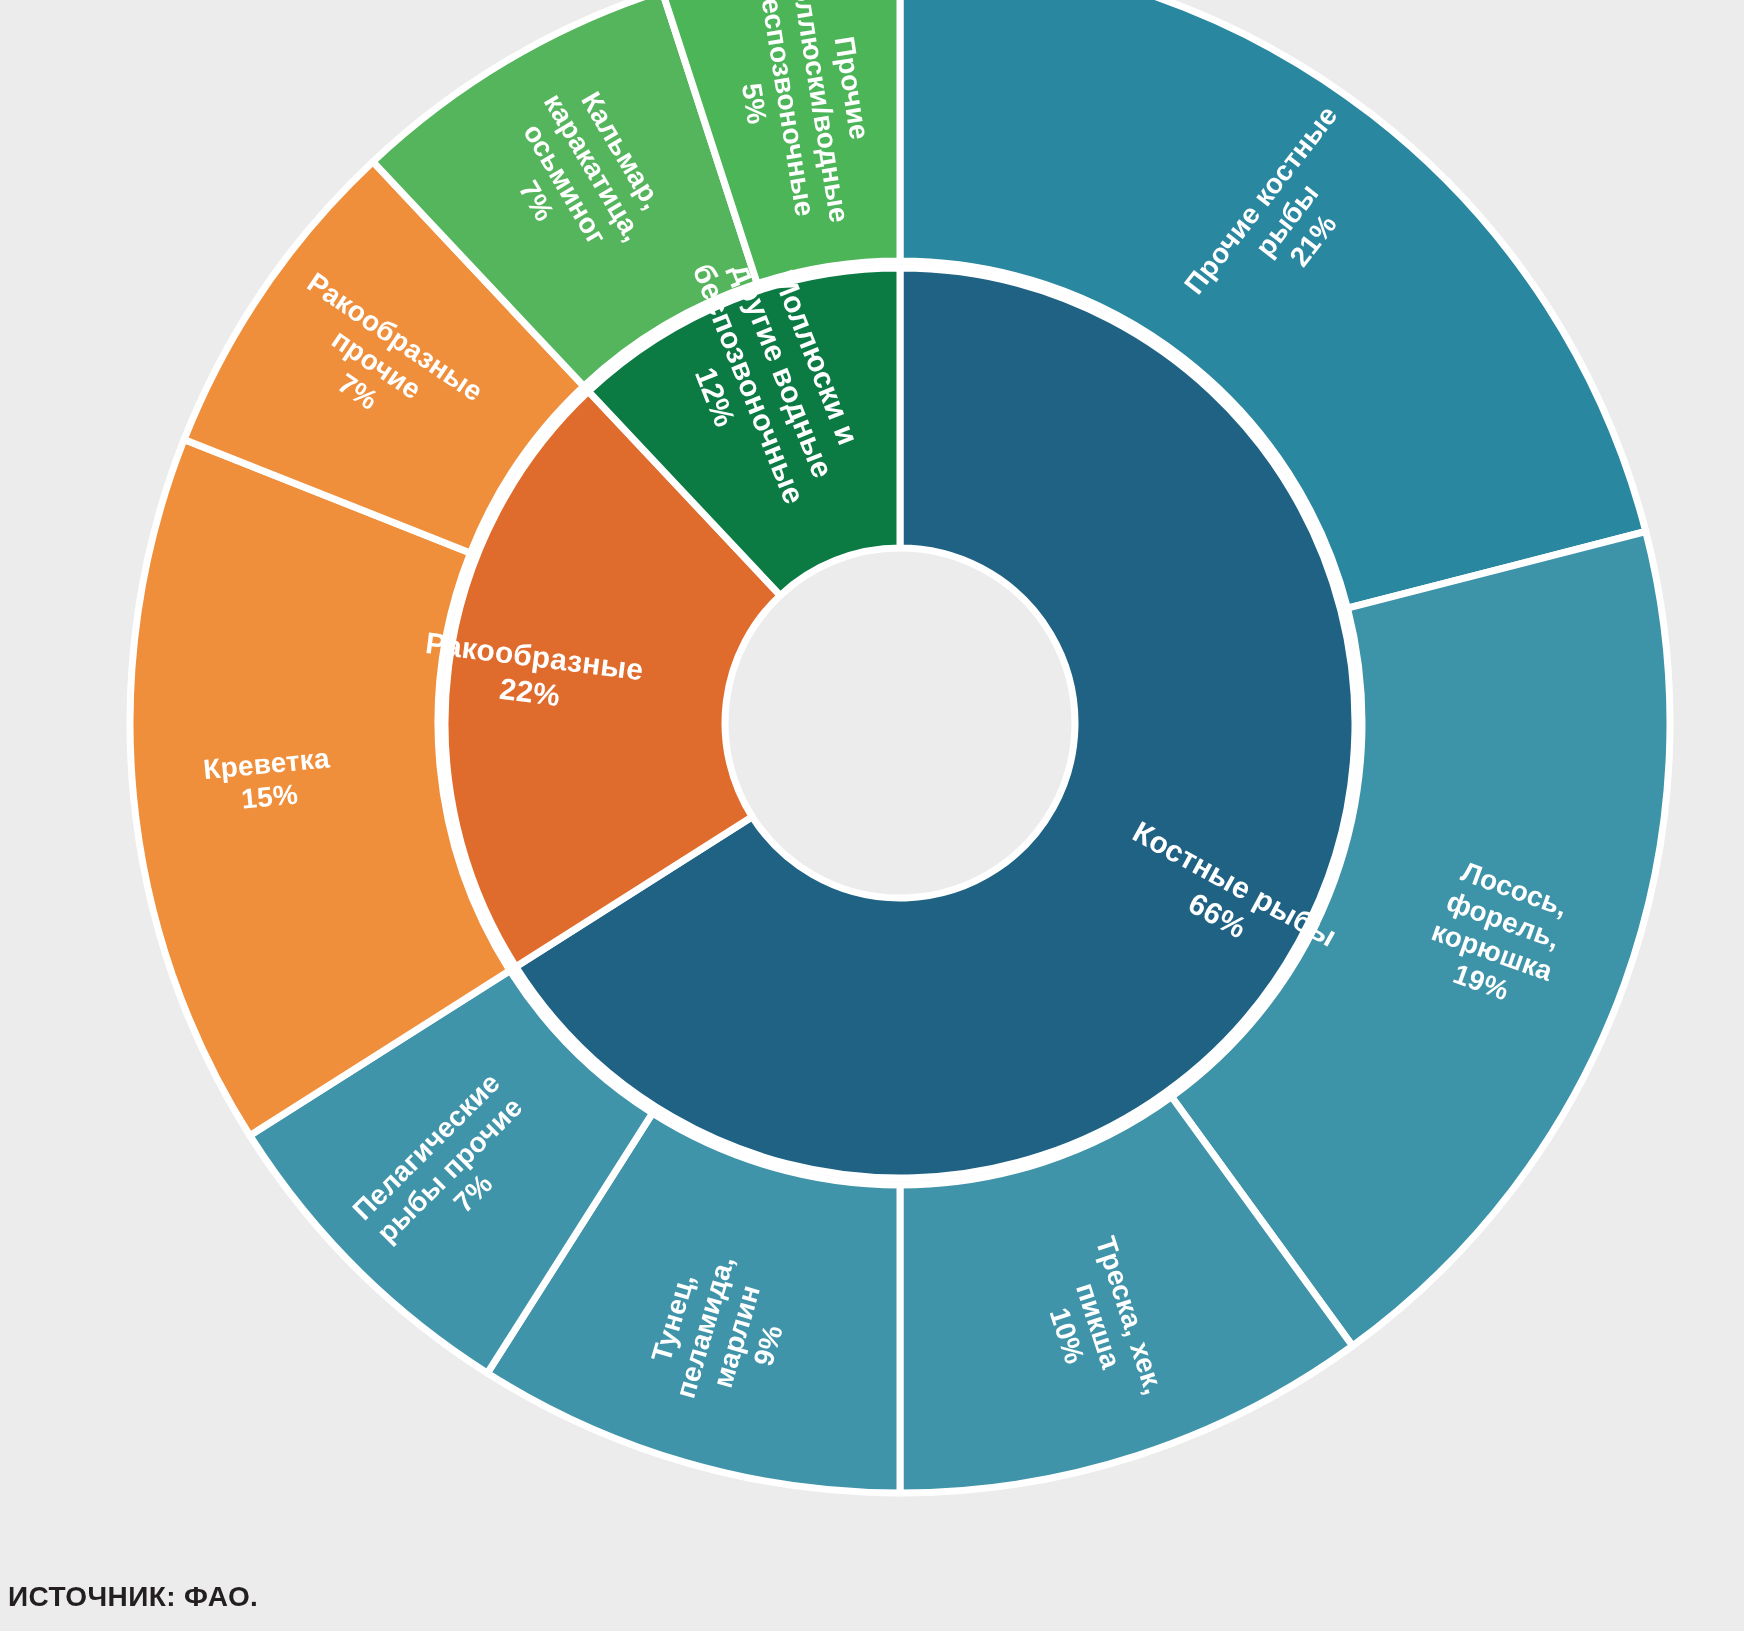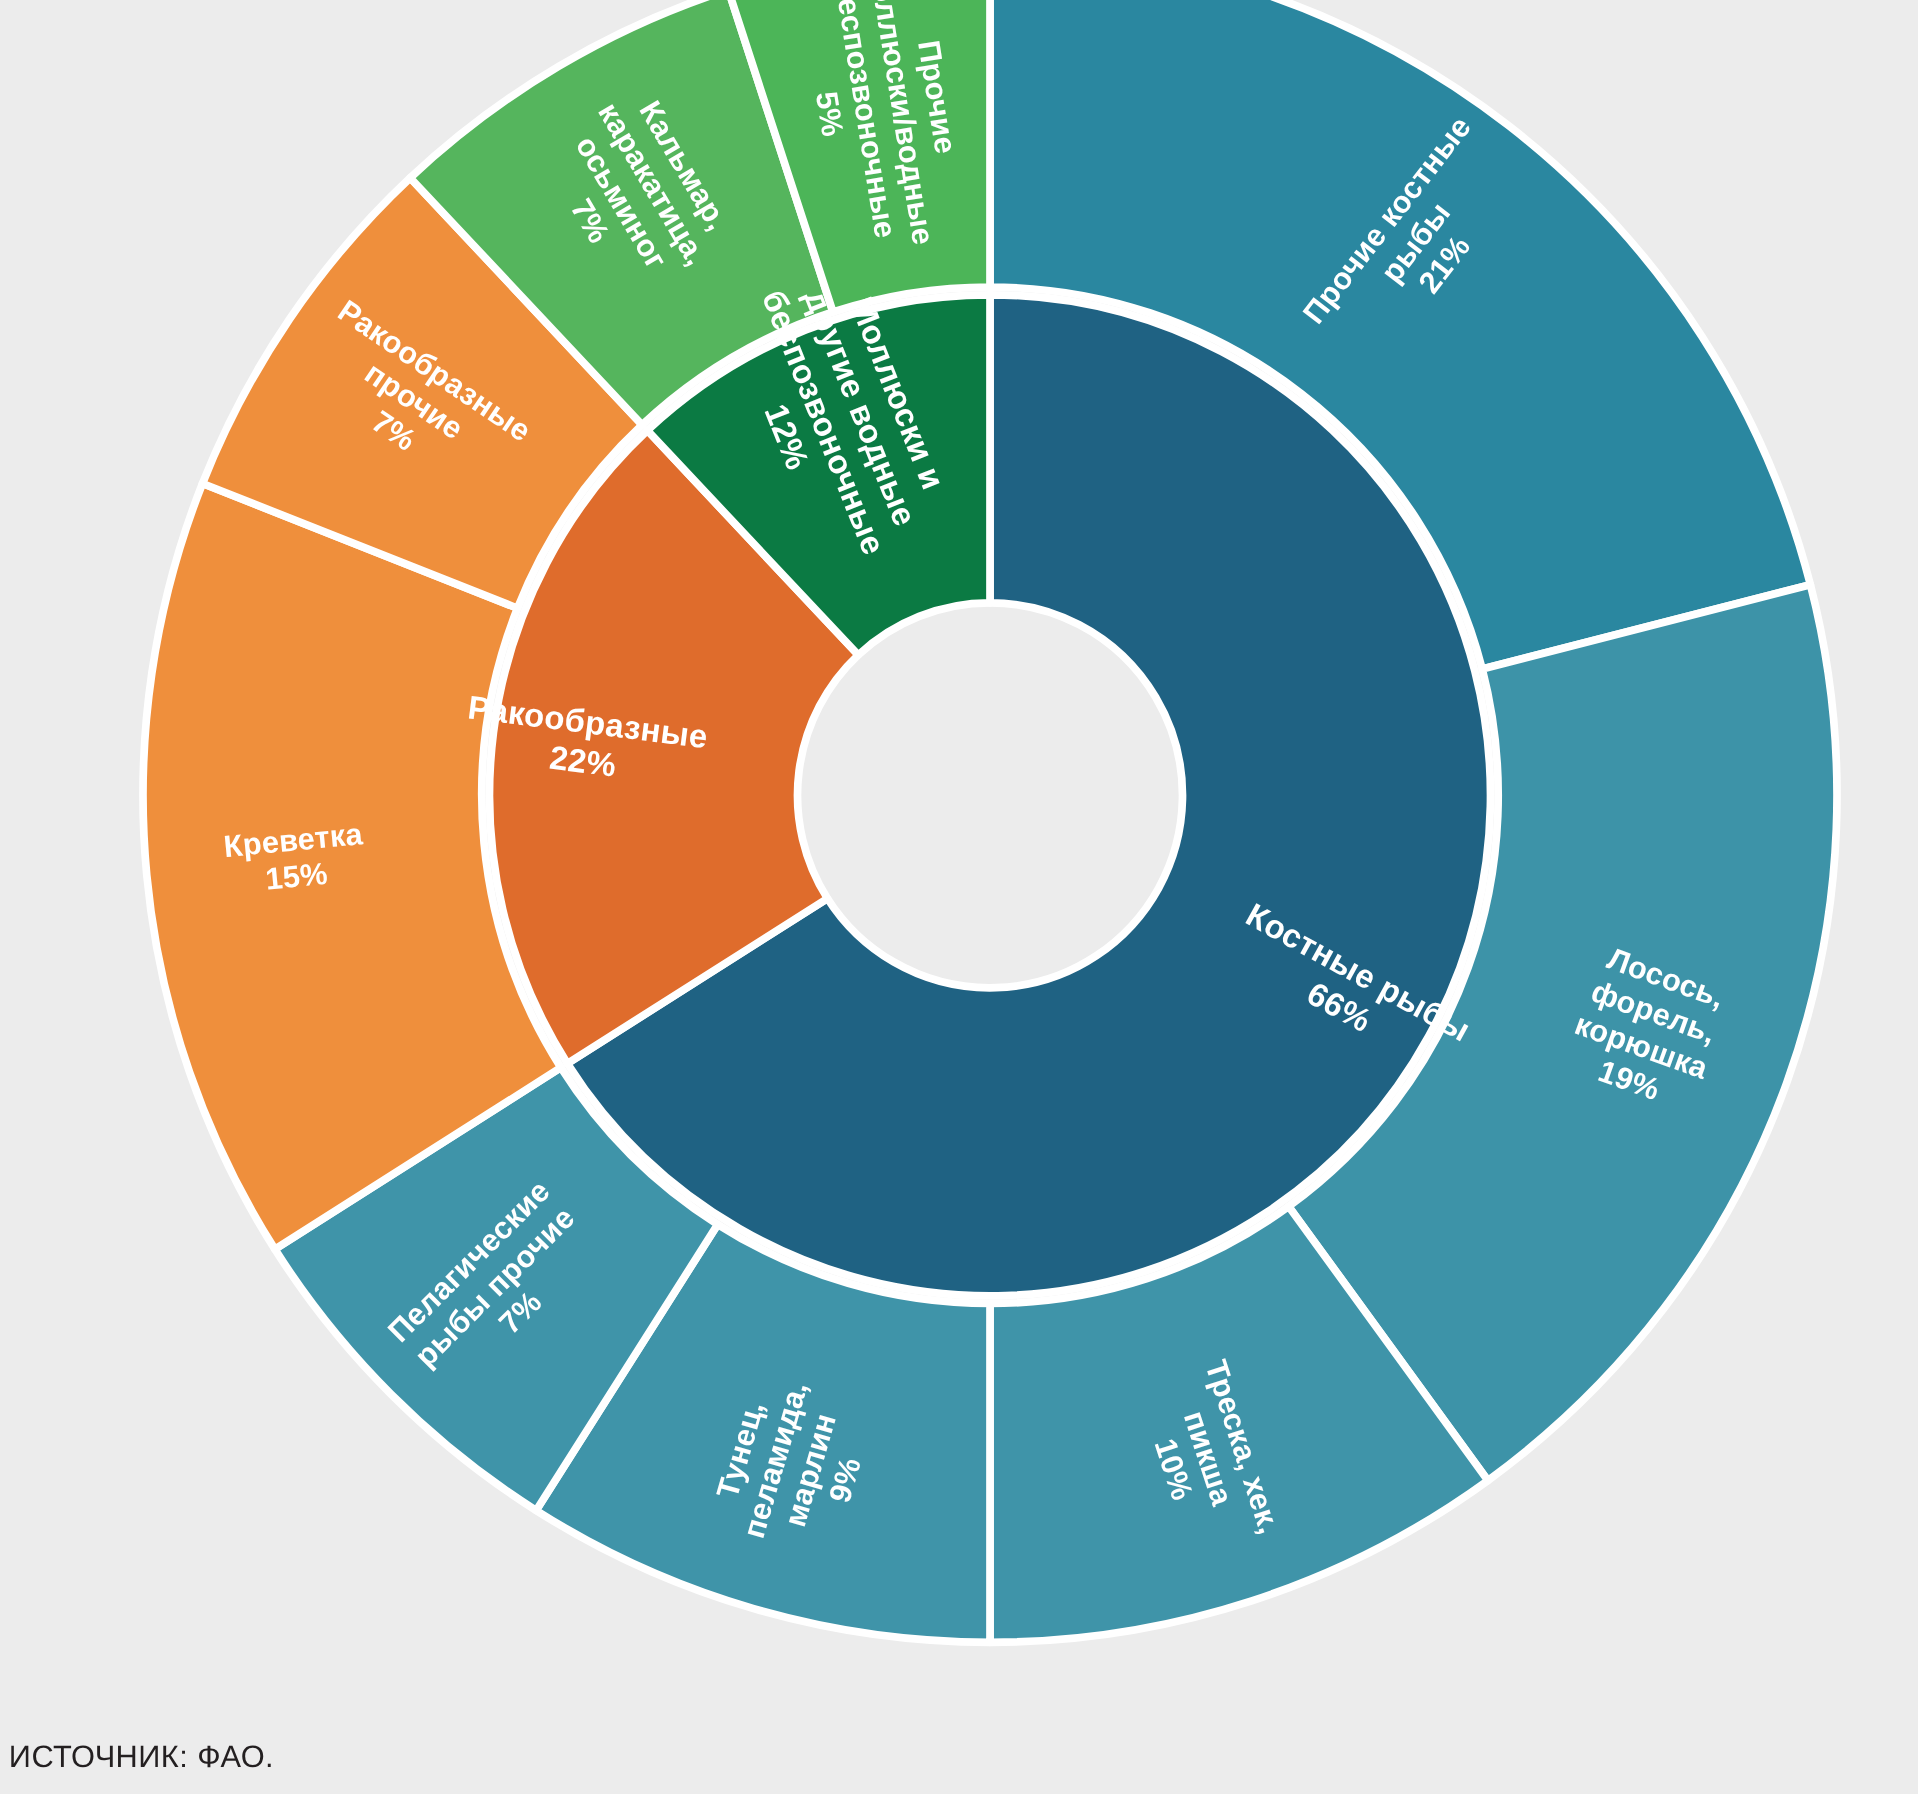--- a/index.html
+++ b/index.html
@@ -37,21 +37,21 @@
     letter-spacing: 0.2px;
   }
   .slice-label.small {
     font-size: 28px;
   }
   .source-note {
     position: absolute;
     left: 8px;
     bottom: 18px;
     font-family: "Liberation Sans", sans-serif;
-    font-weight: normal;
+    font-weight: bold;
     font-size: 28px;
     letter-spacing: 0.4px;
     color: #231f20;
     white-space: nowrap;
   }
 </style>
 </head>
 <body>
 
 <div id="chart-wrap">

